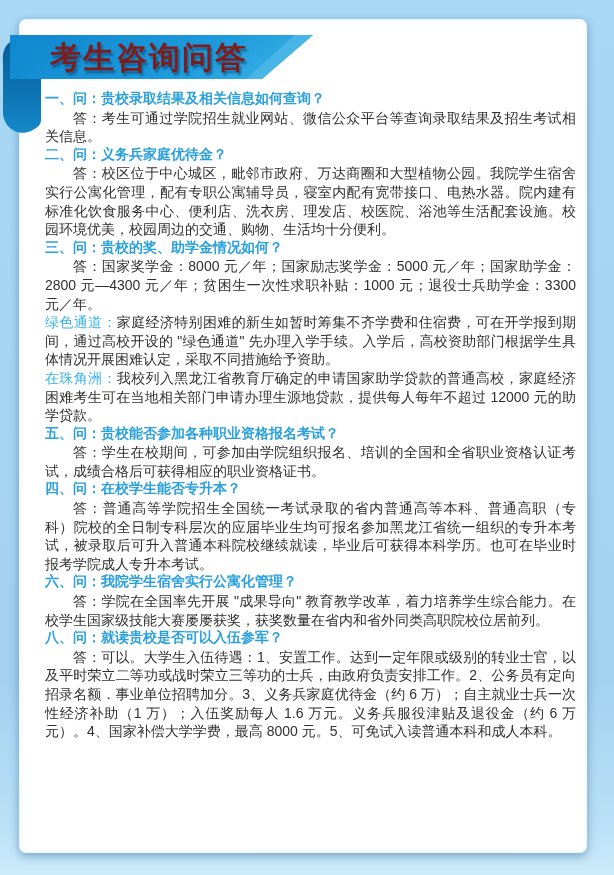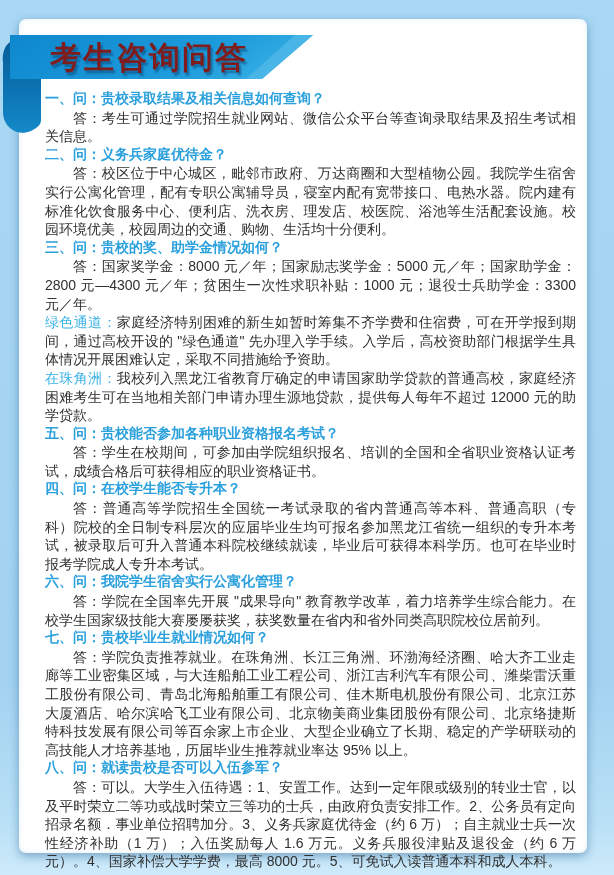--- a/index.html
+++ b/index.html
@@ -76,20 +76,16 @@
     </div>
     <div>
       <p class="q">四、问：在校学生能否专升本？</p>
       <p class="a indent">答：普通高等学院招生全国统一考试录取的省内普通高等本科、普通高职（专科）院校的全日制专科层次的应届毕业生均可报名参加黑龙江省统一组织的专升本考试，被录取后可升入普通本科院校继续就读，毕业后可获得本科学历。也可在毕业时报考学院成人专升本考试。</p>
     </div>
     <div>
       <p class="q">六、问：我院学生宿舍实行公寓化管理？</p>
       <p class="a indent">答：学院在全国率先开展 "成果导向" 教育教学改革，着力培养学生综合能力。在校学生国家级技能大赛屡屡获奖，获奖数量在省内和省外同类高职院校位居前列。</p>
     </div>
     <div>
-      <p class="q">七、问：贵校毕业生就业情况如何？</p>
-      <p class="a indent">答：学院负责推荐就业。在珠角洲、长江三角洲、环渤海经济圈、哈大齐工业走廊等工业密集区域，与大连船舶工业工程公司、浙江吉利汽车有限公司、潍柴雷沃重工股份有限公司、青岛北海船舶重工有限公司、佳木斯电机股份有限公司、北京江苏大厦酒店、哈尔滨哈飞工业有限公司、北京物美商业集团股份有限公司、北京络捷斯特科技发展有限公司等百余家上市企业、大型企业确立了长期、稳定的产学研联动的高技能人才培养基地，历届毕业生推荐就业率达 95% 以上。</p>
-    </div>
-    <div>
       <p class="q">八、问：就读贵校是否可以入伍参军？</p>
       <p class="a indent">答：可以。大学生入伍待遇：1、安置工作。达到一定年限或级别的转业士官，以及平时荣立二等功或战时荣立三等功的士兵，由政府负责安排工作。2、公务员有定向招录名额．事业单位招聘加分。3、义务兵家庭优待金（约 6 万）；自主就业士兵一次性经济补助（1 万）；入伍奖励每人 1.6 万元。义务兵服役津贴及退役金（约 6 万元）。4、国家补偿大学学费，最高 8000 元。5、可免试入读普通本科和成人本科。</p>
     </div>
   </div>
 
 </body></html>

